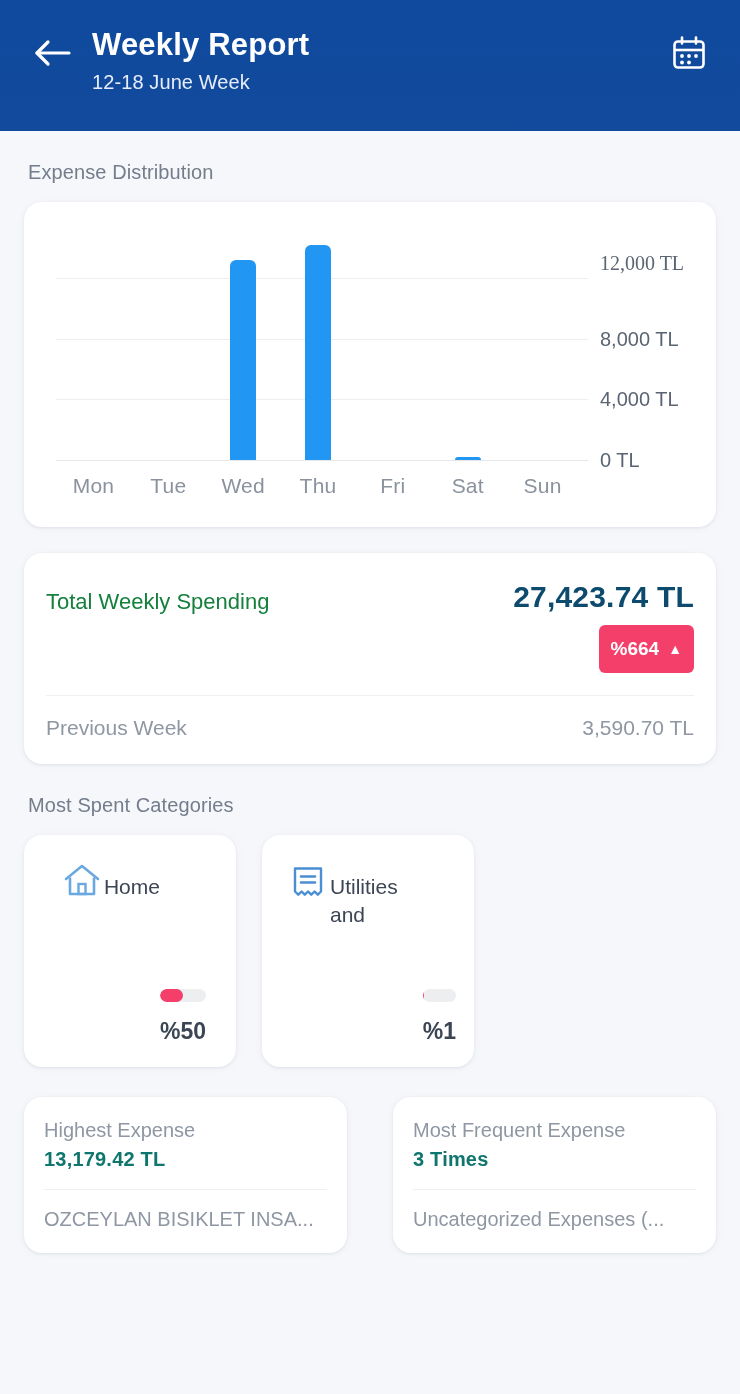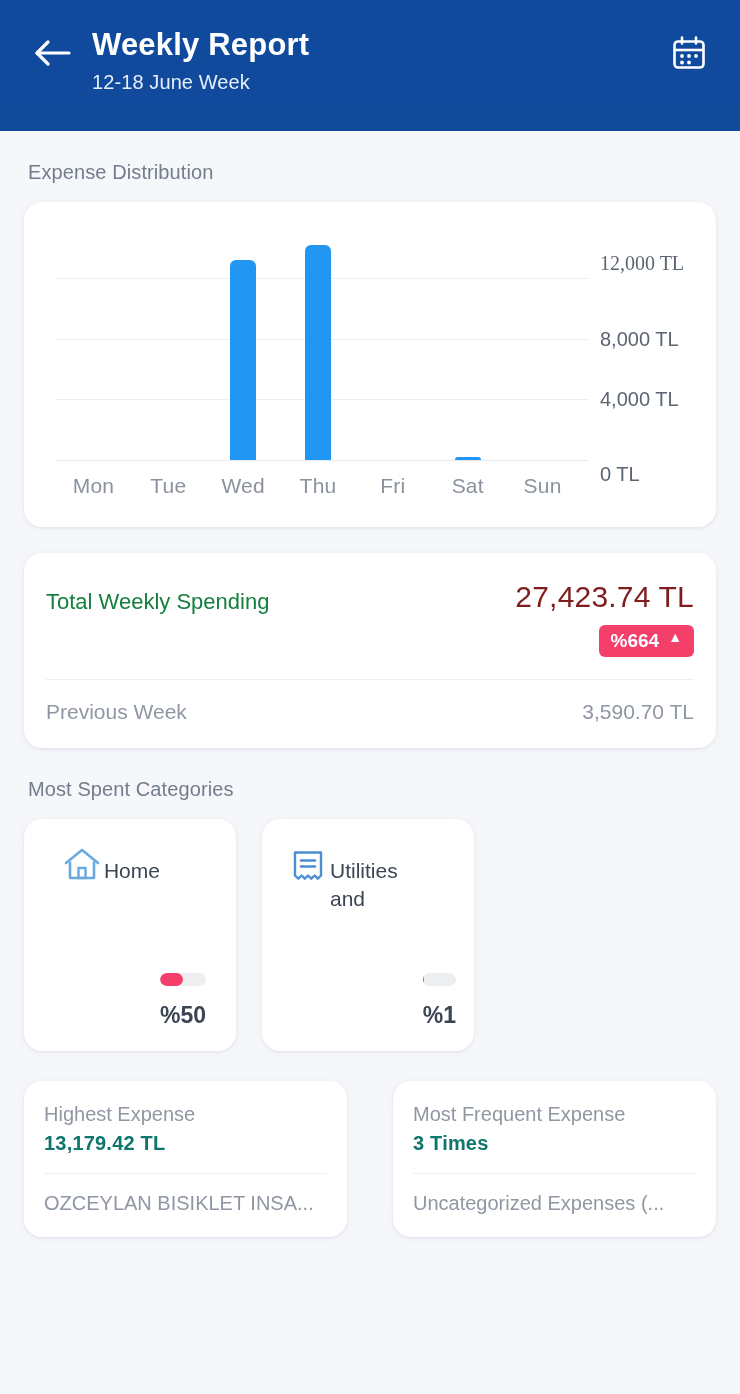--- a/index.html
+++ b/index.html
@@ -89,28 +89,28 @@
     flex:1 1 0; text-align:center;
     font-size:21px; color:#8a929e; letter-spacing:.2px;
   }
 
   
   .total-card{ margin-top:26px; padding:26px 22px 0 22px; }
   .total-row{ display:flex; align-items:flex-start; justify-content:space-between; }
   .total-label{ font-size:22px; color:#15803d; font-weight:500; padding-top:10px; }
   .total-right{ text-align:right; }
   .total-amount{
-    font-size:30px; font-weight:normal; color:#7f1d1d; letter-spacing:.2px;
+    font-size:30px; font-weight:bold; color:#0c4a6e; letter-spacing:.2px;
     line-height:36px;
   }
   .delta-badge{
-    display:inline-flex; align-items:flex-start; gap:9px;
+    display:inline-flex; align-items:center; gap:9px;
     background:#f43f6a; color:#fff;
     font-size:19px; font-weight:bold;
-    border-radius:6px; padding:5px 12px; margin-top:10px;
+    border-radius:6px; padding:13px 12px; margin-top:10px;
   }
   .tri{ font-size:14px; line-height:1; }
   .divider{ height:1px; background:#edeff2; margin:22px 0 0 0; }
   .prev-row{
     display:flex; justify-content:space-between; align-items:center;
     padding:20px 0 24px 0;
   }
   .prev-label{ font-size:21px; color:#8f97a3; }
   .prev-amount{ font-size:21px; color:#8f97a3; }
 
@@ -189,21 +189,21 @@
 
   <div class="card chart-card">
     <div class="plot" id="plot">
         <div class="gridline" style="top: 48.4211px;"></div>
         <div class="ylabel" style="top: 33px; font-family: Liberation Serif, serif;">12,000 TL</div>
         <div class="gridline" style="top: 108.947px;"></div>
         <div class="ylabel" style="top: 108.947px;">8,000 TL</div>
         <div class="gridline" style="top: 169.474px;"></div>
         <div class="ylabel" style="top: 169.474px;">4,000 TL</div>
         <div class="gridline base" style="top: 230px;"></div>
-        <div class="ylabel" style="top: 244px;">0 TL</div>
+        <div class="ylabel" style="top: 230px;">0 TL</div>
         <div class="bars">
           <div class="barcol"></div>
           <div class="barcol"></div>
           <div class="barcol">
             <div class="bar" style="height: 200.493px; background: rgb(33, 150, 243);"></div>
           </div>
           <div class="barcol">
             <div class="bar" style="height: 214.566px; background: rgb(33, 150, 243);"></div>
           </div>
           <div class="barcol"></div>

